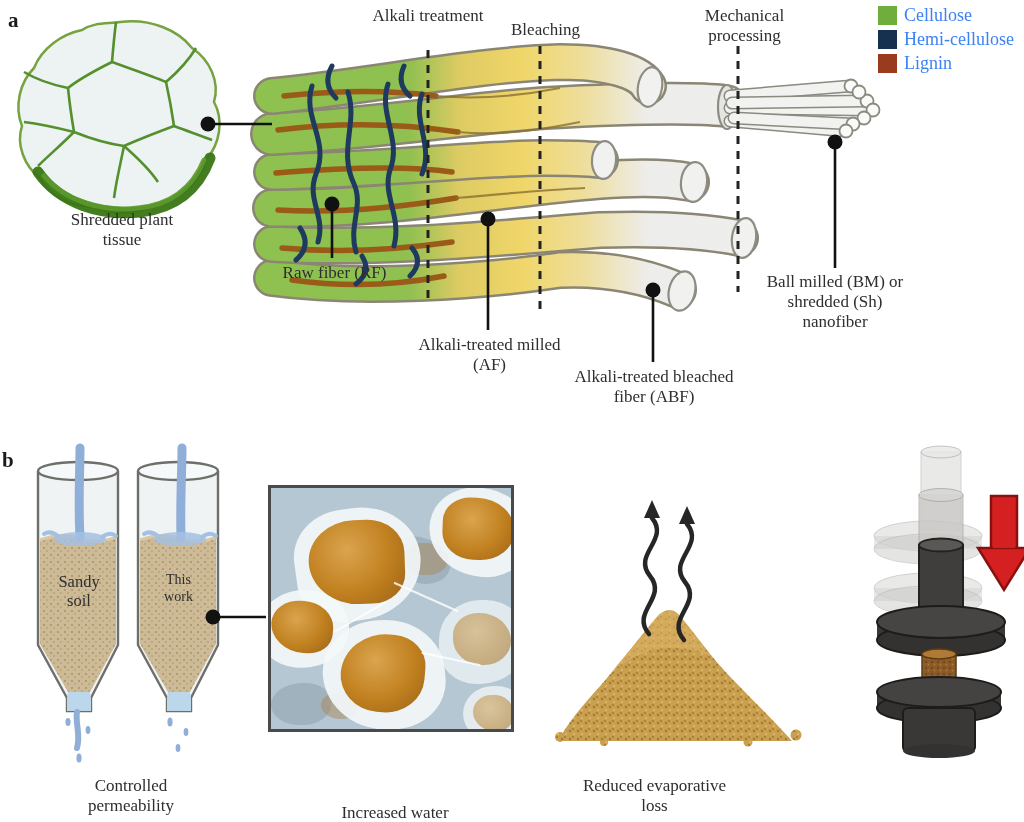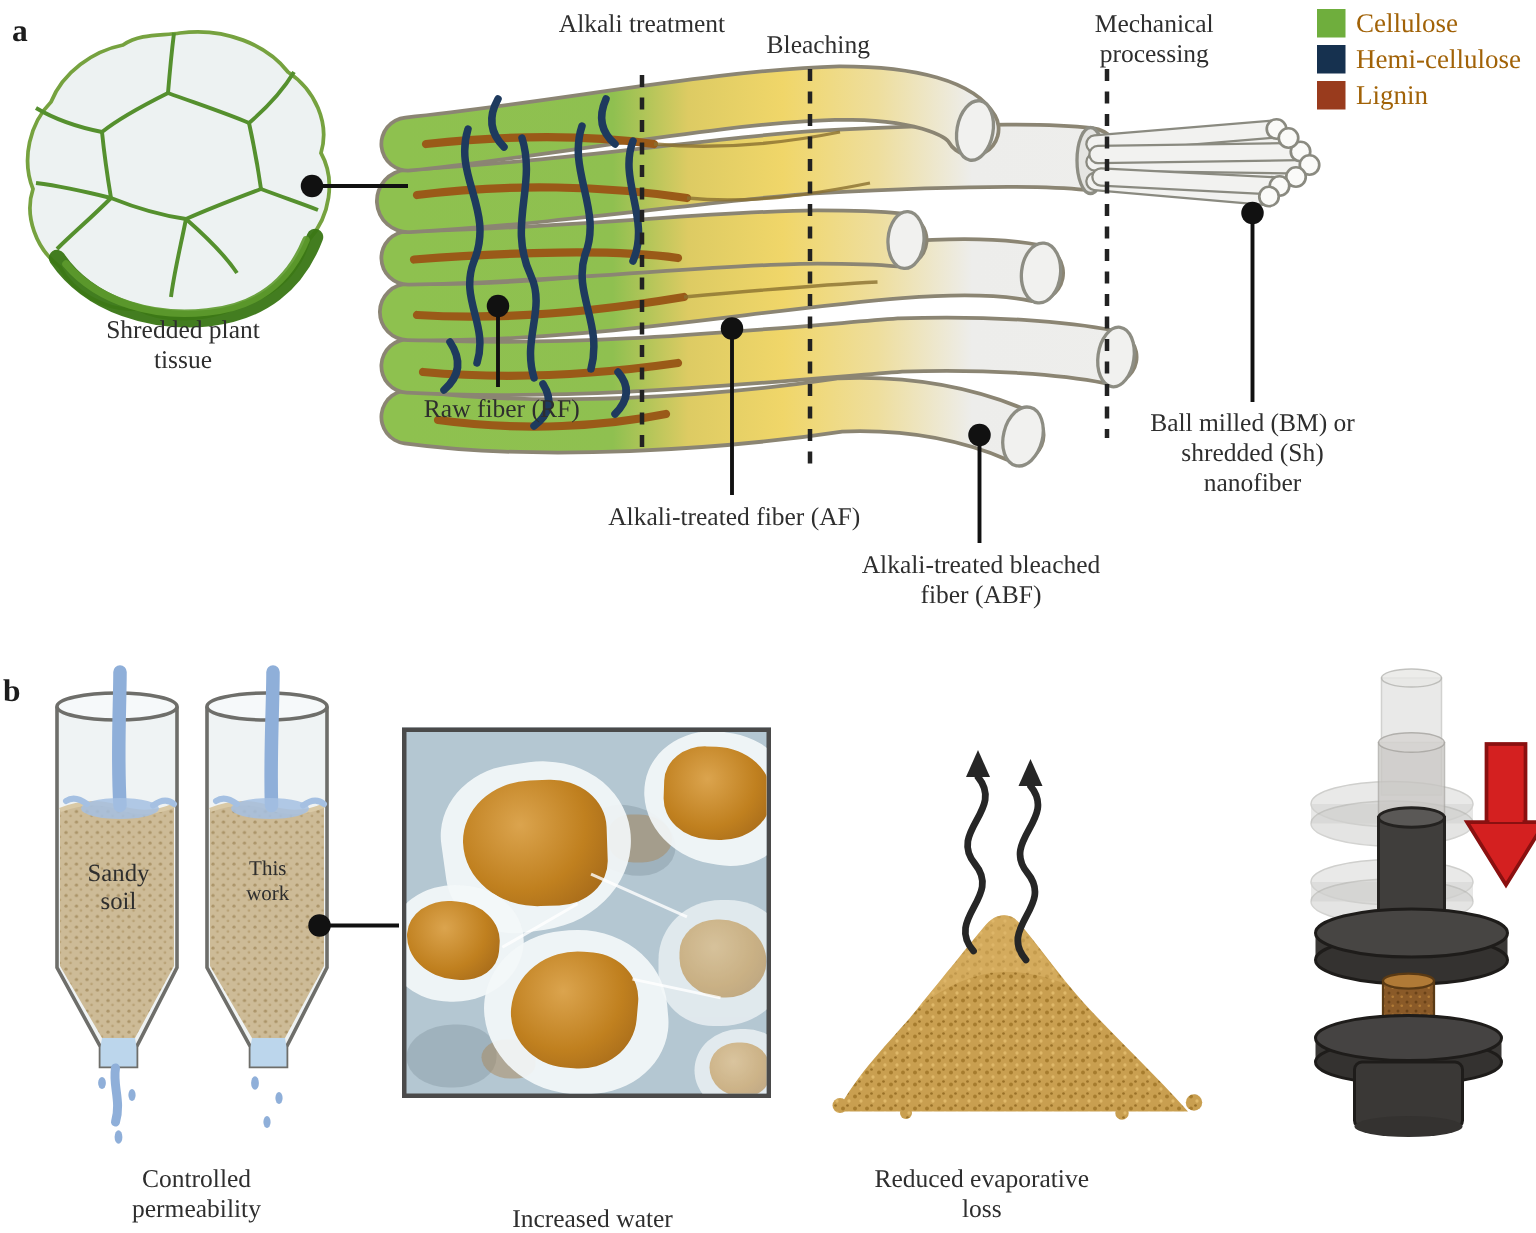--- a/index.html
+++ b/index.html
@@ -3,21 +3,21 @@
 <meta charset="utf-8">
 <style>
   html,body{margin:0;padding:0;background:#ffffff;}
   #canvas{position:relative;width:1024px;height:822px;background:#ffffff;overflow:hidden;
           font-family:"Liberation Serif","DejaVu Serif",serif;color:#2b2b2b;}
   .lbl{position:absolute;text-align:center;font-size:17px;line-height:1.18;color:#2e2e2e;}
   .panel-letter{position:absolute;font-size:21px;font-weight:bold;color:#1c1c1c;}
   .legend{position:absolute;left:878px;top:5px;display:flex;flex-direction:column;gap:3px;}
   .legend-row{display:flex;align-items:center;gap:7px;}
   .legend-swatch{width:19px;height:19px;display:inline-block;}
-  .legend-label{font-size:18px;color:#a16207;}
+  .legend-label{font-size:18px;color:#3b82f6;}
   .inset{position:absolute;left:268px;top:485px;width:246px;height:247px;
          border:3px solid #4a4a4a;background:#b4c7d2;overflow:hidden;box-sizing:border-box;}
   .membrane{position:absolute;background:rgba(243,247,249,0.92);}
   .grain{position:absolute;background:radial-gradient(circle at 40% 35%, #dba44e 0%, #c0801f 55%, #9c6218 100%);}
   .faintshape{position:absolute;background:rgba(125,145,155,0.38);}
   .faintgrain{position:absolute;background:rgba(170,130,80,0.45);}
   svg{position:absolute;left:0;top:0;}
 </style>
 </head>
 <body>
@@ -294,40 +294,40 @@
     <div style="position:absolute;left:120px;top:108px;width:70px;height:2px;background:rgba(255,255,255,.8);transform:rotate(24deg);"></div>
     <div style="position:absolute;left:60px;top:128px;width:58px;height:2px;background:rgba(255,255,255,.8);transform:rotate(-30deg);"></div>
     <div style="position:absolute;left:150px;top:170px;width:60px;height:2px;background:rgba(255,255,255,.8);transform:rotate(12deg);"></div>
   </div>
 
   <div class="panel-letter" style="left:8px;top:8px;">a</div>
   <div class="panel-letter" style="left:2px;top:448px;">b</div>
 
   <div class="lbl" style="left:366px;top:6px;width:124px;">Alkali treatment</div>
   <div class="lbl" style="left:488px;top:20px;width:115px;font-family:Liberation Serif, serif;">Bleaching</div>
-  <div class="lbl" style="left:697px;top:6px;width:145px;">Mechanical processing</div>
+  <div class="lbl" style="left:672px;top:6px;width:145px;">Mechanical processing</div>
 
   <div class="legend">
     <div class="legend-row">
       <span class="legend-swatch" style="background: rgb(111, 174, 61);"></span>
       <span class="legend-label">Cellulose</span>
     </div>
     <div class="legend-row">
       <span class="legend-swatch" style="background: rgb(22, 49, 79);"></span>
       <span class="legend-label">Hemi-cellulose</span>
     </div>
     <div class="legend-row">
       <span class="legend-swatch" style="background: rgb(153, 59, 29);"></span>
       <span class="legend-label">Lignin</span>
     </div>
   </div>
 
   <div class="lbl" style="left:52px;top:210px;width:140px;">Shredded plant tissue</div>
   <div class="lbl" style="left:262px;top:263px;width:145px;">Raw fiber (RF)</div>
-  <div class="lbl" style="left:402px;top:335px;width:175px;">Alkali-treated fiber (AF)</div>
+  <div class="lbl" style="left:402px;top:335px;width:175px;">Alkali-treated milled (AF)</div>
   <div class="lbl" style="left:766px;top:272px;width:138px;">Ball milled (BM) or shredded (Sh) nanofiber</div>
   <div class="lbl" style="left:568px;top:367px;width:172px;">Alkali-treated bleached fiber (ABF)</div>
 
   <div class="lbl" style="left:50px;top:572px;width:58px;font-size:16.5px;">Sandy soil</div>
   <div class="lbl" style="left:151px;top:572px;width:55px;font-size:14px;">This work</div>
 
   <div class="lbl" style="left:66px;top:776px;width:130px;">Controlled permeability</div>
   <div class="lbl" style="left:316px;top:776px;width:158px;margin-top:27px;">Increased water holding capacity</div>
   <div class="lbl" style="left:582px;top:776px;width:145px;">Reduced evaporative loss</div>
 

